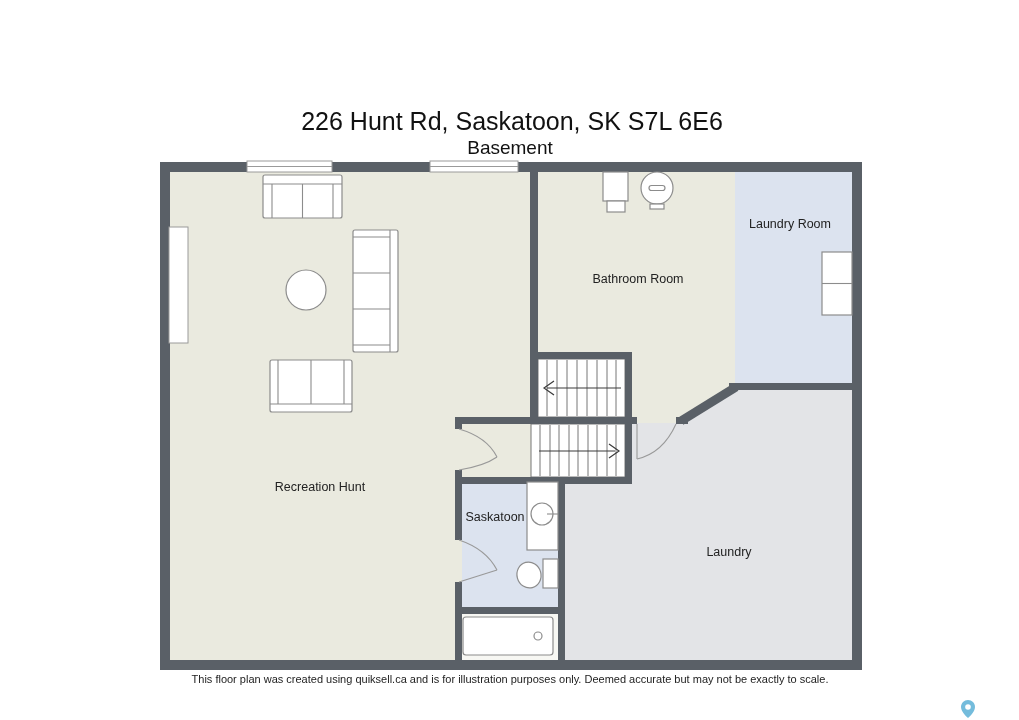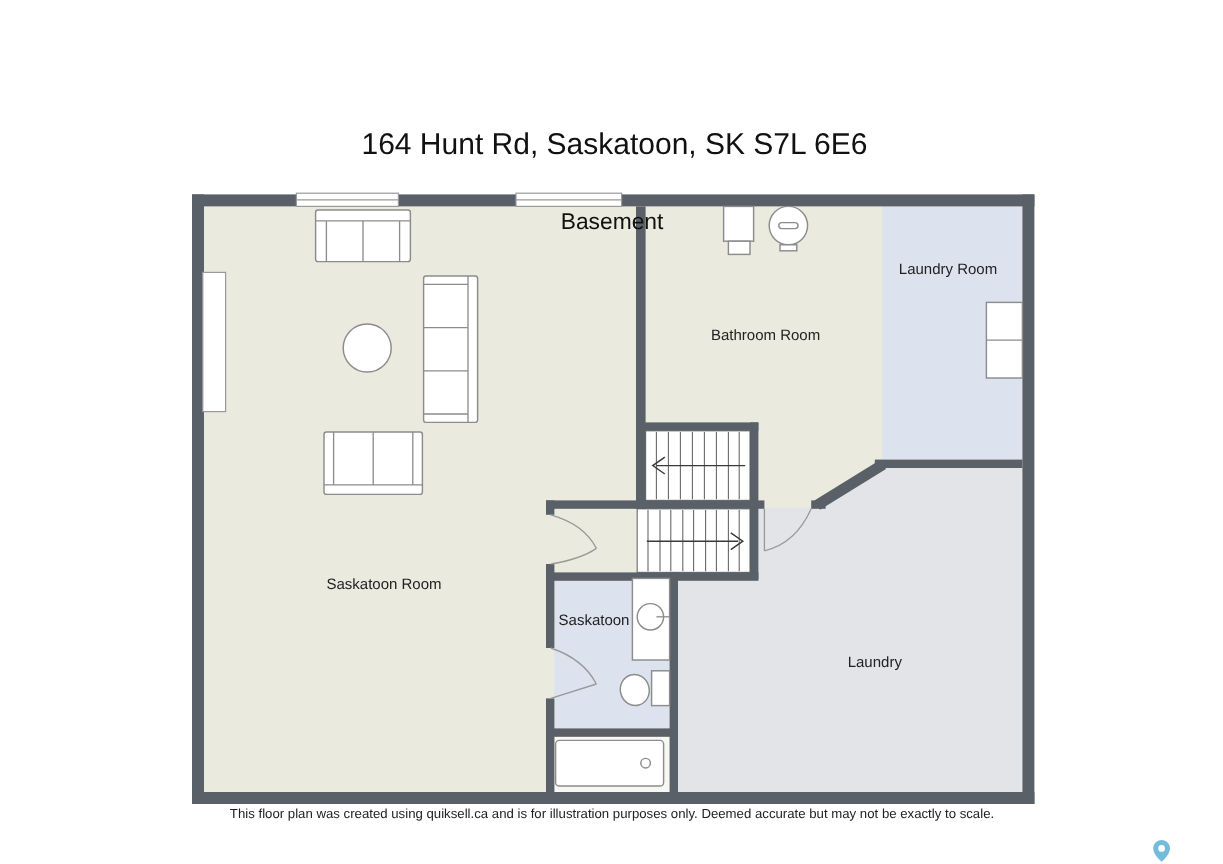--- a/index.html
+++ b/index.html
@@ -163,22 +163,22 @@
       <circle class="furn" cx="538" cy="636" r="4"></circle>
     </g>
   </g>
 
   <g>
     <path class="pin" d="M968 700 c-3.9 0 -7 3.1 -7 7 0 5.2 7 11 7 11 s7 -5.8 7 -11 c0 -3.9 -3.1 -7 -7 -7 z"></path>
     <circle cx="968" cy="707" r="2.8" fill="#ffffff"></circle>
   </g>
 </svg>
 
-<div class="abs centered" id="plan-title" style="left:512px;top:121px;">164 Hunt Rd, Saskatoon, SK S7L 6E6</div>
-<div class="abs centered" id="plan-subtitle" style="left:510px;top:148px;margin-top:38px;">Basement</div>
+<div class="abs centered" id="plan-title" style="left:512px;top:121px;">226 Hunt Rd, Saskatoon, SK S7L 6E6</div>
+<div class="abs centered" id="plan-subtitle" style="left:510px;top:148px;">Basement</div>
 
-<div class="abs centered room-label" style="left:320px;top:487px;">Saskatoon Room</div>
+<div class="abs centered room-label" style="left:320px;top:487px;">Recreation Hunt</div>
 <div class="abs centered room-label" style="left:638px;top:279px;">Bathroom Room</div>
 <div class="abs centered room-label" style="left:790px;top:224px;">Laundry Room</div>
 <div class="abs centered room-label" style="left:495px;top:517px;">Saskatoon</div>
 <div class="abs centered room-label" style="left:729px;top:552px;">Laundry</div>
 
 <div class="abs centered" id="disclaimer" style="left:510px;top:679px;">This floor plan was created using quiksell.ca and is for illustration purposes only. Deemed accurate but may not be exactly to scale.</div>
 
 </body></html>

